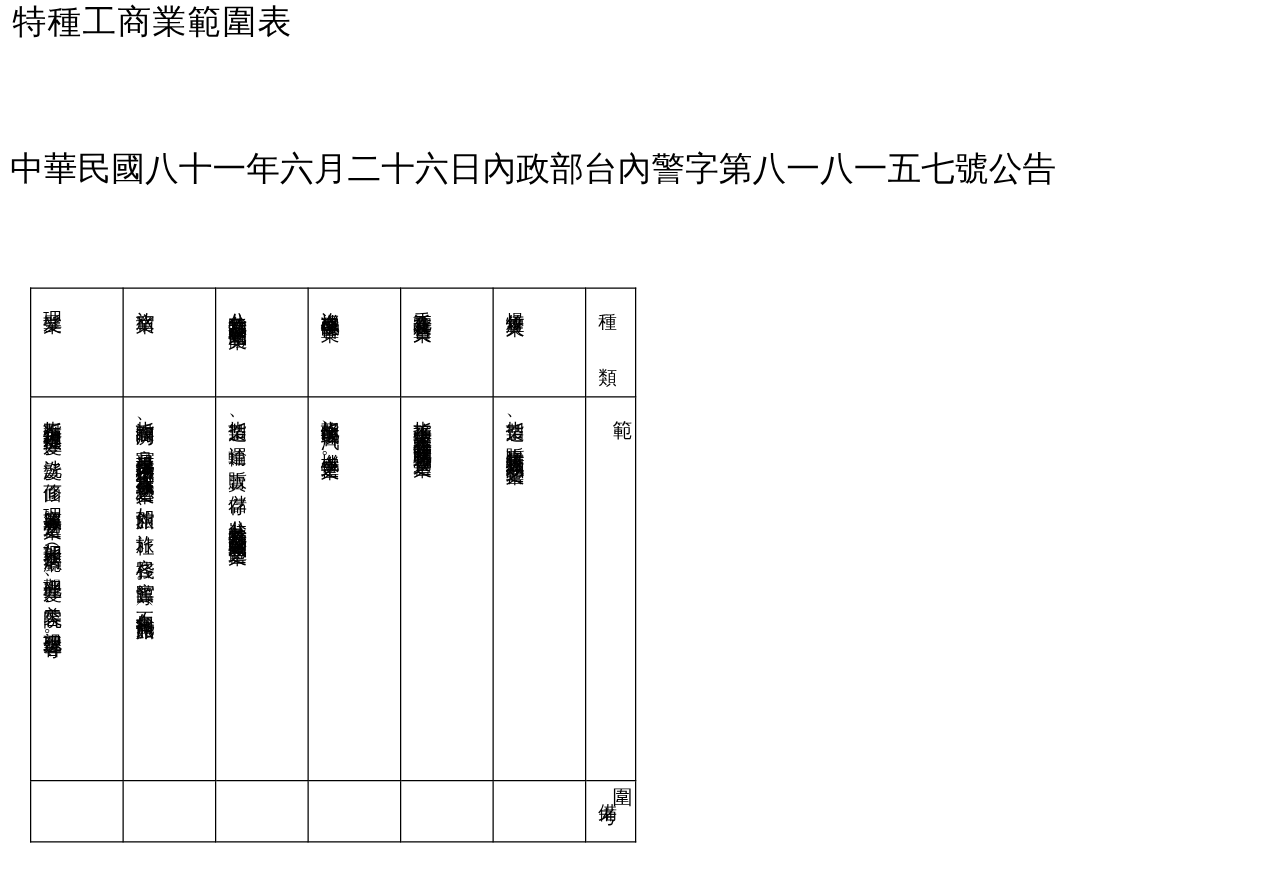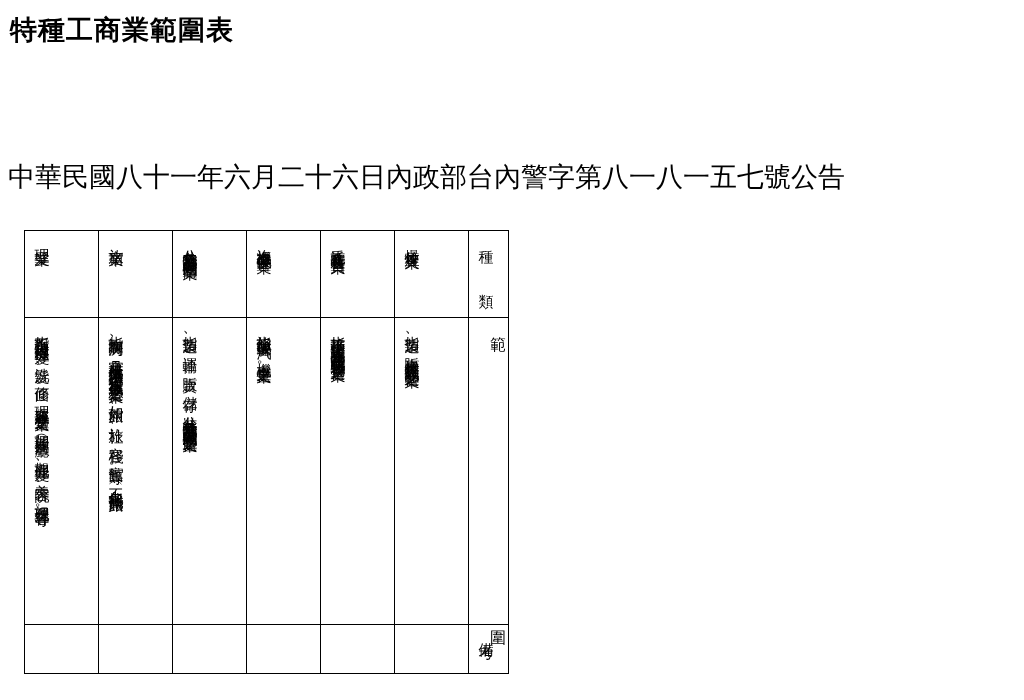--- a/index.html
+++ b/index.html
@@ -17,37 +17,36 @@
   }
   .page {
     position: relative;
     width: 1024px;
     height: 700px;
     box-sizing: border-box;
   }
   .doc-title {
     position: absolute;
     left: 10px;
-    top: 14px;
+    top: 2px;
     font-size: 27px;
-    font-weight: bold;
+    font-weight: normal;
     letter-spacing: 1px;
     line-height: 1.2;
     white-space: nowrap;
   }
   .doc-subtitle {
     position: absolute;
     left: 8px;
     top: 120px;
     font-size: 27px;
     font-weight: normal;
     letter-spacing: 0px;
     line-height: 1.2;
     white-space: nowrap;
-    margin-top: 41px;
   }
 
   
   .table-wrap {
     position: absolute;
     left: 24px;
     top: 230px;
   }
   table.vtable {
     border-collapse: collapse;

